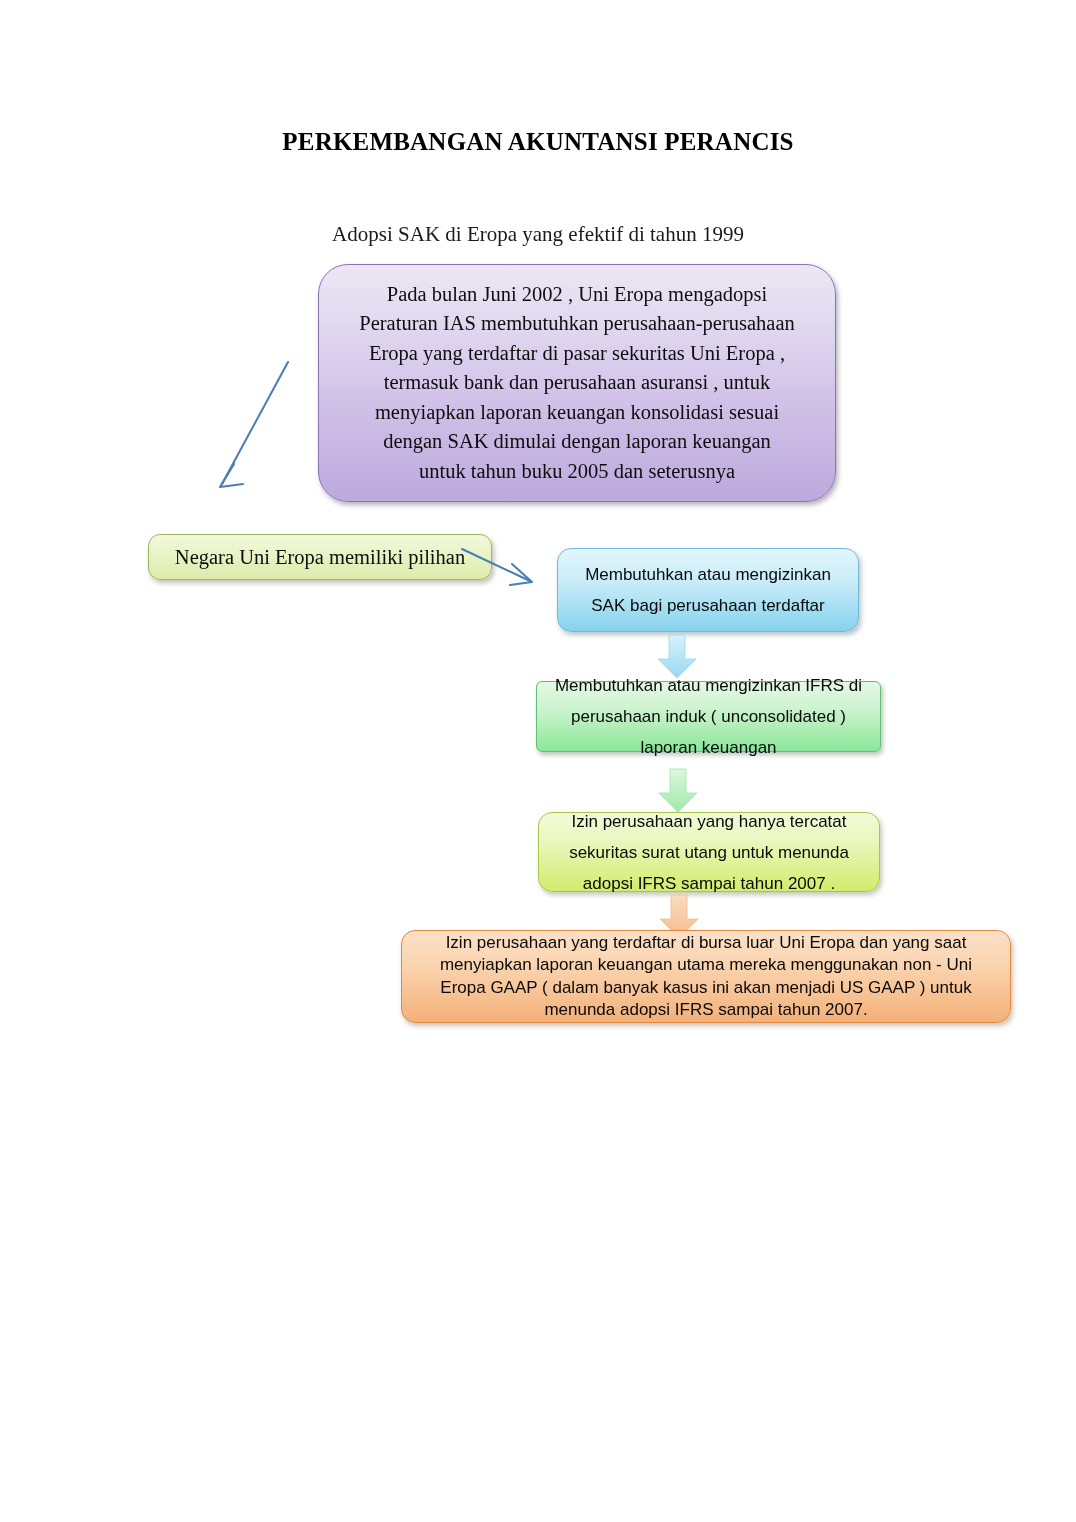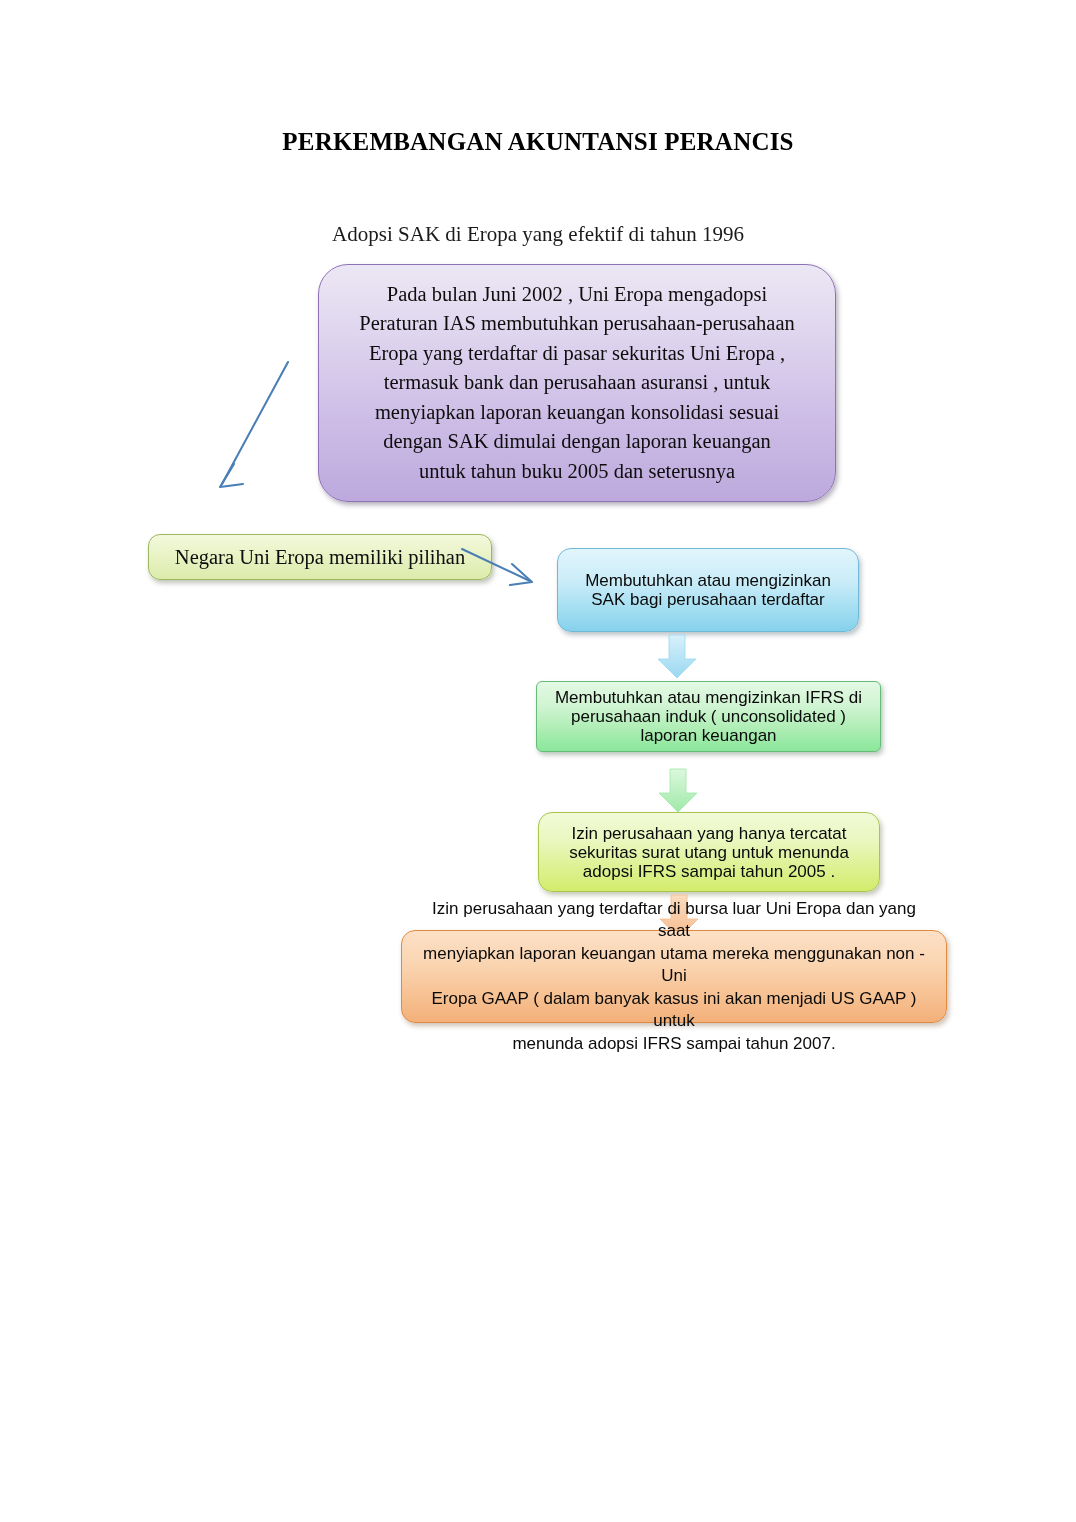--- a/index.html
+++ b/index.html
@@ -134,33 +134,33 @@
     border-radius: 14px;
     border: 1.2px solid #a8c64b;
     background: linear-gradient(to bottom, #f2fad8 0%, #eaf7bf 35%, #dcf08c 75%, #d3ec6c 100%);
     box-shadow: 2px 3px 5px rgba(80,85,35,0.33);
   }
 
   
   .box-orange {
     left: 371px;
     top: 930px;
-    width: 546px;
+    width: 610px;
     height: 93px;
     border-radius: 14px;
     border: 1.3px solid #e08a40;
     background: linear-gradient(to bottom, #fce0c6 0%, #fad5b2 35%, #f6bd8c 78%, #f3b07a 100%);
     box-shadow: 2px 3px 5px rgba(110,70,35,0.33);
   }
 
   
   .sans .txt {
     font-family: "Liberation Sans", "DejaVu Sans", sans-serif;
     font-size: 17px;
-    line-height: 19px;
+    line-height: 31px;
     color: #0a0a0a;
     padding: 0 12px;
   }
   .box-orange .txt { font-size: 17px; line-height: 22.5px; padding: 0 16px; }
 
   
   .block-arrow {
     position: absolute;
     width: 42px;
     height: 46px;
@@ -180,21 +180,21 @@
 
   .arrow-purple-to-left { left: 206px; top: 358px; width: 90px; height: 140px; }
   .arrow-left-to-blue   { left: 460px; top: 546px; width: 78px; height: 44px; }
 </style>
 </head>
 <body>
 
 <div id="page">
 
   <div class="doc-title">PERKEMBANGAN AKUNTANSI PERANCIS</div>
-  <div class="doc-subtitle">Adopsi SAK di Eropa yang efektif di tahun 1996</div>
+  <div class="doc-subtitle">Adopsi SAK di Eropa yang efektif di tahun 1999</div>
 
   <div class="shape box-purple">
     <span class="txt">Pada bulan Juni 2002 , Uni Eropa mengadopsi
 Peraturan IAS membutuhkan perusahaan-perusahaan
 Eropa yang terdaftar di pasar sekuritas Uni Eropa ,
 termasuk bank dan perusahaan asuransi , untuk
 menyiapkan laporan keuangan konsolidasi sesuai
 dengan SAK dimulai dengan laporan keuangan
 untuk tahun buku 2005 dan seterusnya</span>
   </div>
@@ -248,21 +248,21 @@
           <stop offset="100%" stop-color="#9fe9a8"></stop>
         </linearGradient>
       </defs>
       <polygon points="13,1 29,1 29,25 40,25 21,44 2,25 13,25" fill="url(#gGreenArrow)" stroke="#9fe9a8" stroke-width="0.8"></polygon>
     </svg>
   </div>
 
   <div class="shape sans box-olive">
     <span class="txt">Izin perusahaan yang hanya tercatat
 sekuritas surat utang untuk menunda
-adopsi IFRS sampai tahun 2005 .</span>
+adopsi IFRS sampai tahun 2007 .</span>
   </div>
 
   <div class="block-arrow arrow-orange">
     <svg viewBox="0 0 42 46">
       <defs>
         <linearGradient id="gOrangeArrow" x1="0" y1="0" x2="0" y2="1">
           <stop offset="0%" stop-color="#fbdcc0"></stop>
           <stop offset="100%" stop-color="#f5bb8d"></stop>
         </linearGradient>
       </defs>

